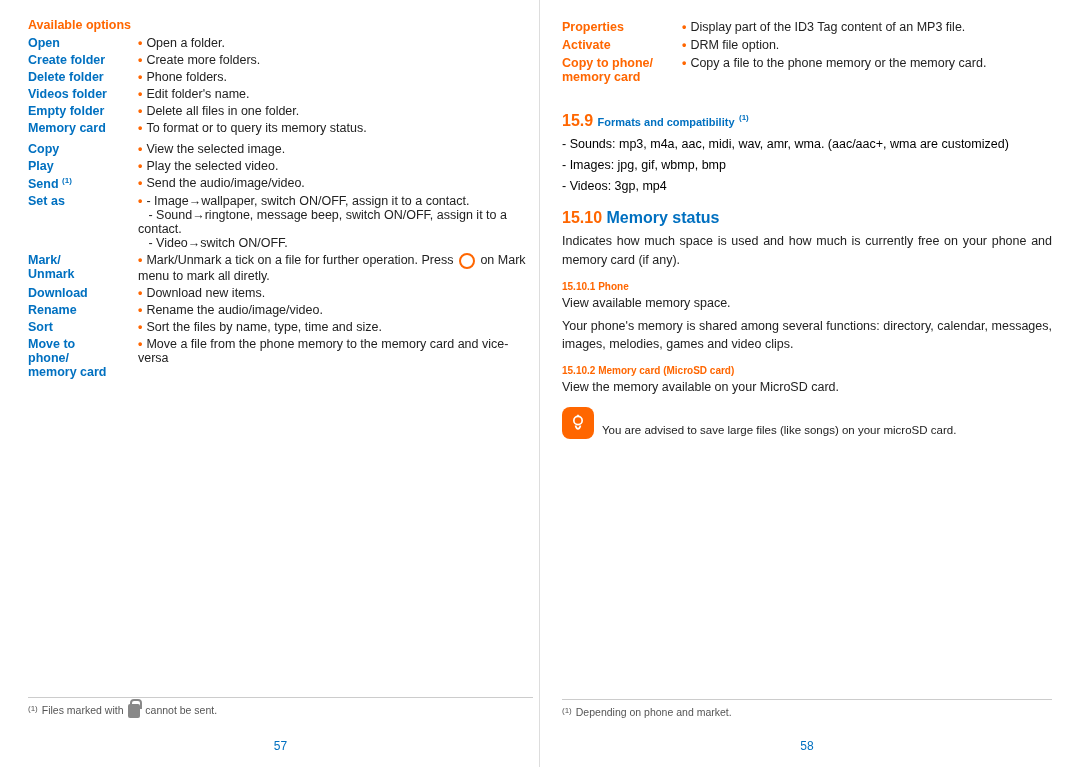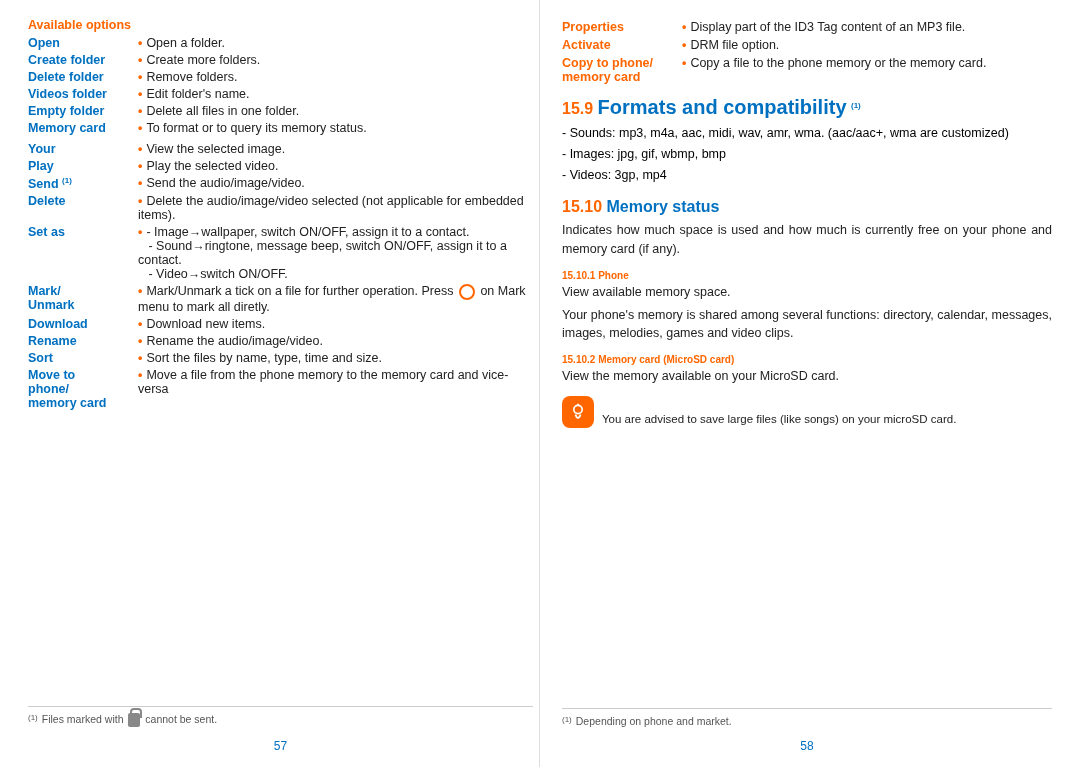--- a/index.html
+++ b/index.html
@@ -101,21 +101,21 @@
       font-size: 10.5px;
       color: #555;
       display: flex;
       align-items: flex-start;
       gap: 4px;
     }
     .page-num {
       text-align: center;
       font-size: 12px;
       color: #0070c0;
-      margin-top: 12px;
+      margin-top: 21px;
     }
     .lock-icon {
       display: inline-block;
       width: 12px;
       height: 14px;
       background: #888;
       border-radius: 2px;
       position: relative;
       vertical-align: middle;
       margin: 0 2px;
@@ -164,21 +164,21 @@
       line-height: 1.5;
       text-align: justify;
     }
     .sup {
       font-size: 8px;
       vertical-align: super;
     }
     .prop-table {
       width: 100%;
       border-collapse: collapse;
-      margin-bottom: 0;
+      margin-bottom: 16px;
     }
     .prop-table td {
       vertical-align: top;
       padding: 2px 0;
     }
     .prop-table .label-col {
       width: 120px;
       color: #f60;
       font-weight: bold;
       padding-right: 6px;
@@ -201,21 +201,21 @@
           <tr>
         <td class="label-col"><span class="blue-bold">Open</span></td>
         <td class="desc-col"><span class="bullet">•</span><span>Open a folder.</span></td>
       </tr>
       <tr>
         <td class="label-col"><span class="blue-bold">Create folder</span></td>
         <td class="desc-col"><span class="bullet">•</span><span>Create more folders.</span></td>
       </tr>
       <tr>
         <td class="label-col"><span class="blue-bold">Delete folder</span></td>
-        <td class="desc-col"><span class="bullet">•</span><span>Remove folders.</span></td>
+        <td class="desc-col"><span class="bullet">•</span><span>Phone folders.</span></td>
       </tr>
       <tr>
         <td class="label-col"><span class="blue-bold">Videos folder</span></td>
         <td class="desc-col"><span class="bullet">•</span><span>Edit folder's name.</span></td>
       </tr>
       <tr>
         <td class="label-col"><span class="blue-bold">Empty folder</span></td>
         <td class="desc-col"><span class="bullet">•</span><span>Delete all files in one folder.</span></td>
       </tr>
       <tr>
@@ -223,34 +223,30 @@
         <td class="desc-col"><span class="bullet">•</span><span>To format or to query its memory status.</span></td>
       </tr>
     </tbody>
       </table>
 
 
 
     <table class="options-table">
       <tbody>
           <tr>
-        <td class="label-col"><span class="blue-bold">Your</span></td>
+        <td class="label-col"><span class="blue-bold">Copy</span></td>
         <td class="desc-col"><span class="bullet">•</span>View the selected image.</td>
       </tr>
       <tr>
         <td class="label-col"><span class="blue-bold">Play</span></td>
         <td class="desc-col"><span class="bullet">•</span>Play the selected video.</td>
       </tr>
       <tr>
         <td class="label-col"><span class="blue-bold">Send</span> <span class="sup">(1)</span></td>
         <td class="desc-col"><span class="bullet">•</span>Send the audio/image/video.</td>
-      </tr>
-      <tr>
-        <td class="label-col"><span class="blue-bold">Delete</span></td>
-        <td class="desc-col"><span class="bullet">•</span>Delete the audio/image/video selected (not applicable for embedded items).</td>
       </tr>
       <tr>
         <td class="label-col" style="vertical-align:top;"><span class="blue-bold">Set as</span></td>
         <td class="desc-col">
           <span class="bullet">•</span>- Image→wallpaper, switch ON/OFF, assign it to a contact.<br>
           &nbsp;&nbsp;&nbsp;- Sound→ringtone, message beep, switch ON/OFF, assign it to a contact.<br>
           &nbsp;&nbsp;&nbsp;- Video→switch ON/OFF.
         </td>
       </tr>
       <tr>
@@ -301,21 +297,21 @@
       </tr>
       <tr>
         <td class="label-col" style="vertical-align:top;"><span class="orange-bold">Copy to phone/<br>memory card</span></td>
         <td class="desc-col"><span class="bullet">•</span>Copy a file to the phone memory or the memory card.</td>
       </tr>
     </tbody>
       </table>
 
     <div class="chapter-heading">
       <span class="num">15.9</span>
-      <span style="color:#0070c0; font-size:20px; font-weight:bold;"> Formats and compatibility</span>
+      <span style="color:#0070c0; font-size:11px; font-weight:bold;"> Formats and compatibility</span>
       <span class="sup" style="color:#0070c0;">(1)</span>
     </div>
 
     <div class="dash-item">- Sounds: mp3, m4a, aac, midi, wav, amr, wma. (aac/aac+, wma are customized)</div>
     <div class="dash-item">- Images: jpg, gif, wbmp, bmp</div>
     <div class="dash-item">- Videos: 3gp, mp4</div>
 
     <div class="chapter-heading" style="margin-top:12px;">
       <span class="num">15.10</span>
       <span style="color:#0070c0; font-size:16px; font-weight:bold;"> Memory status</span>

